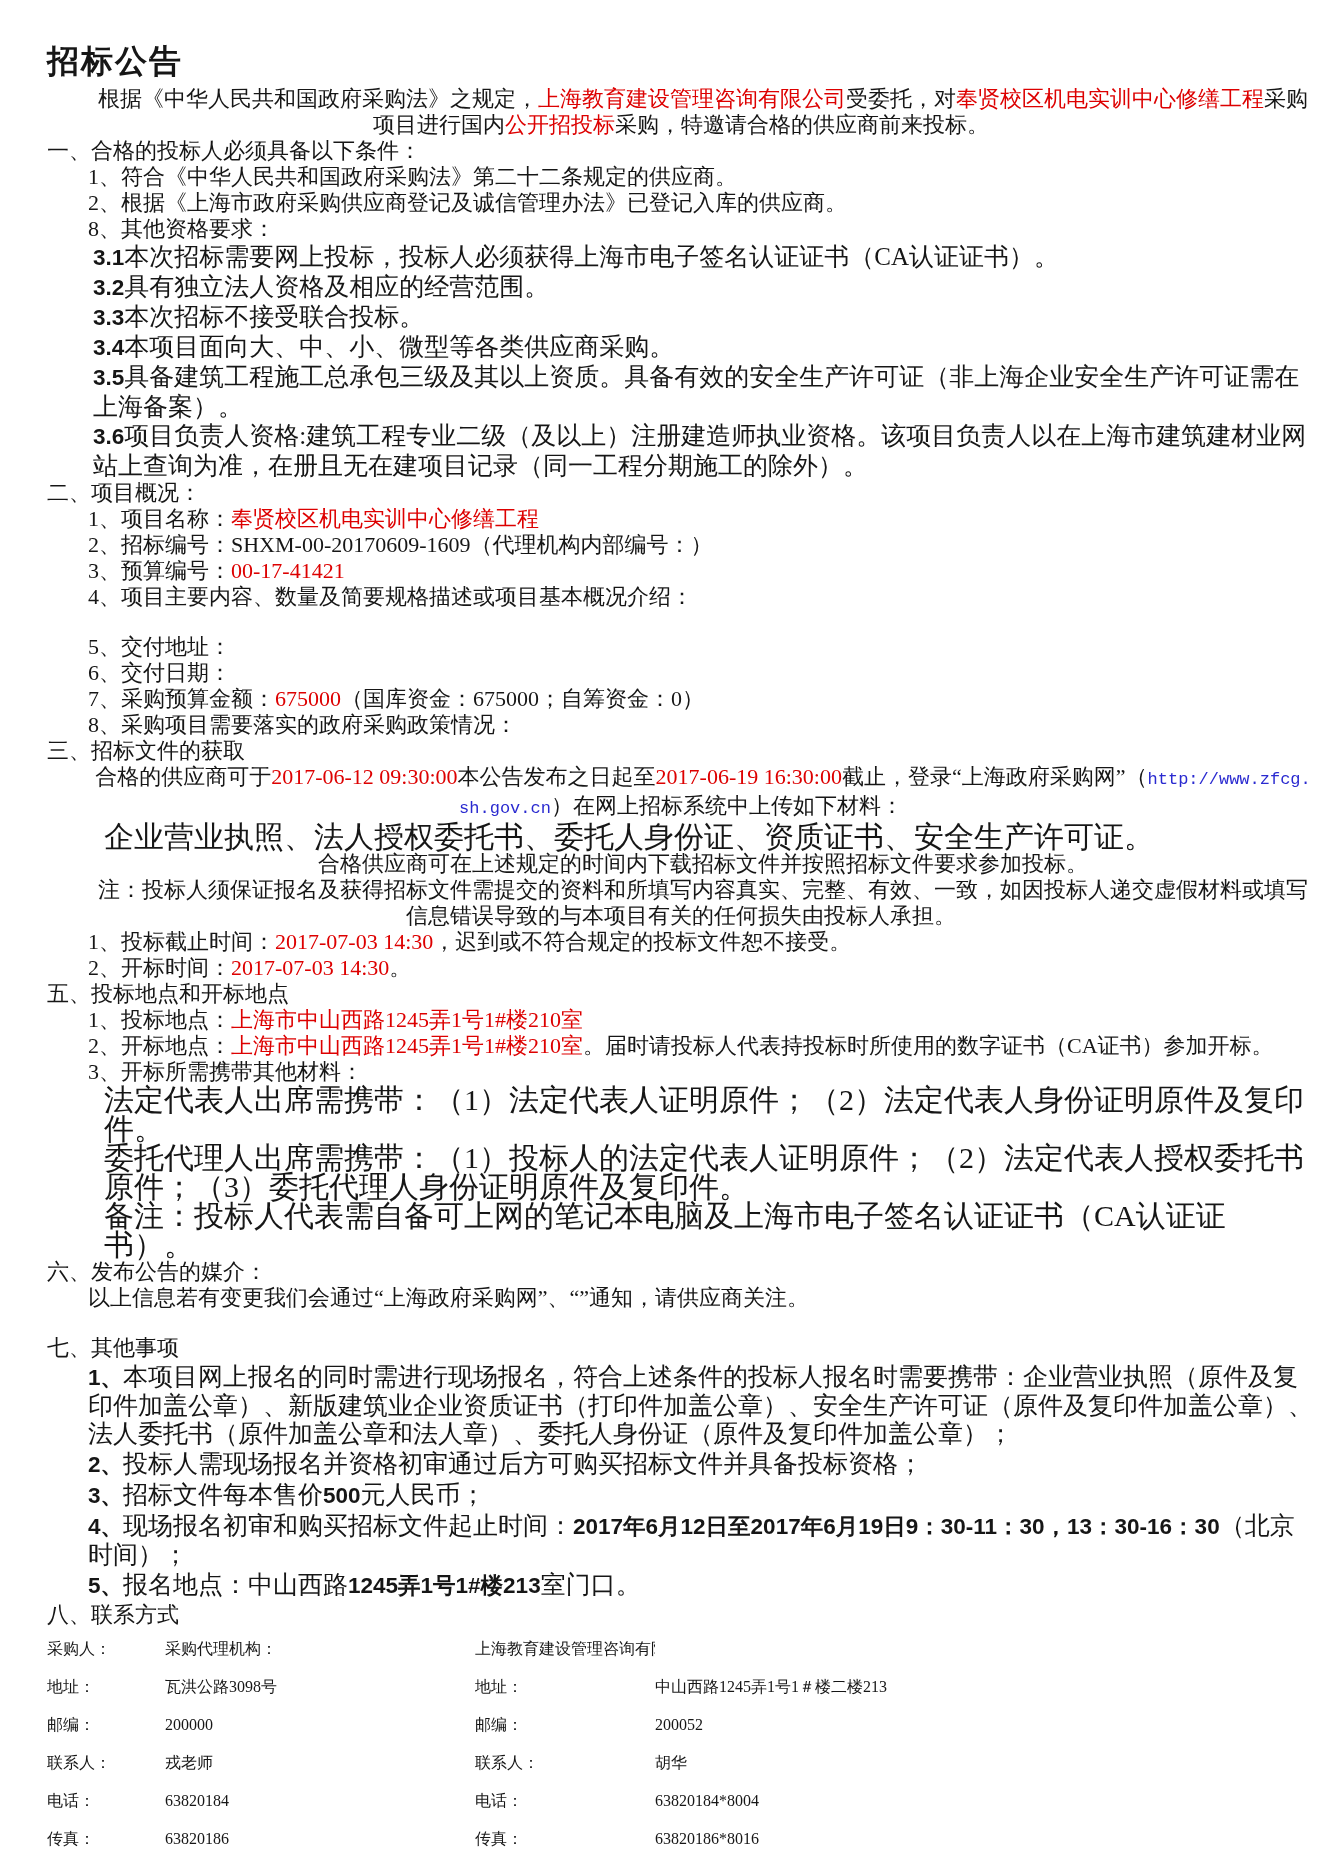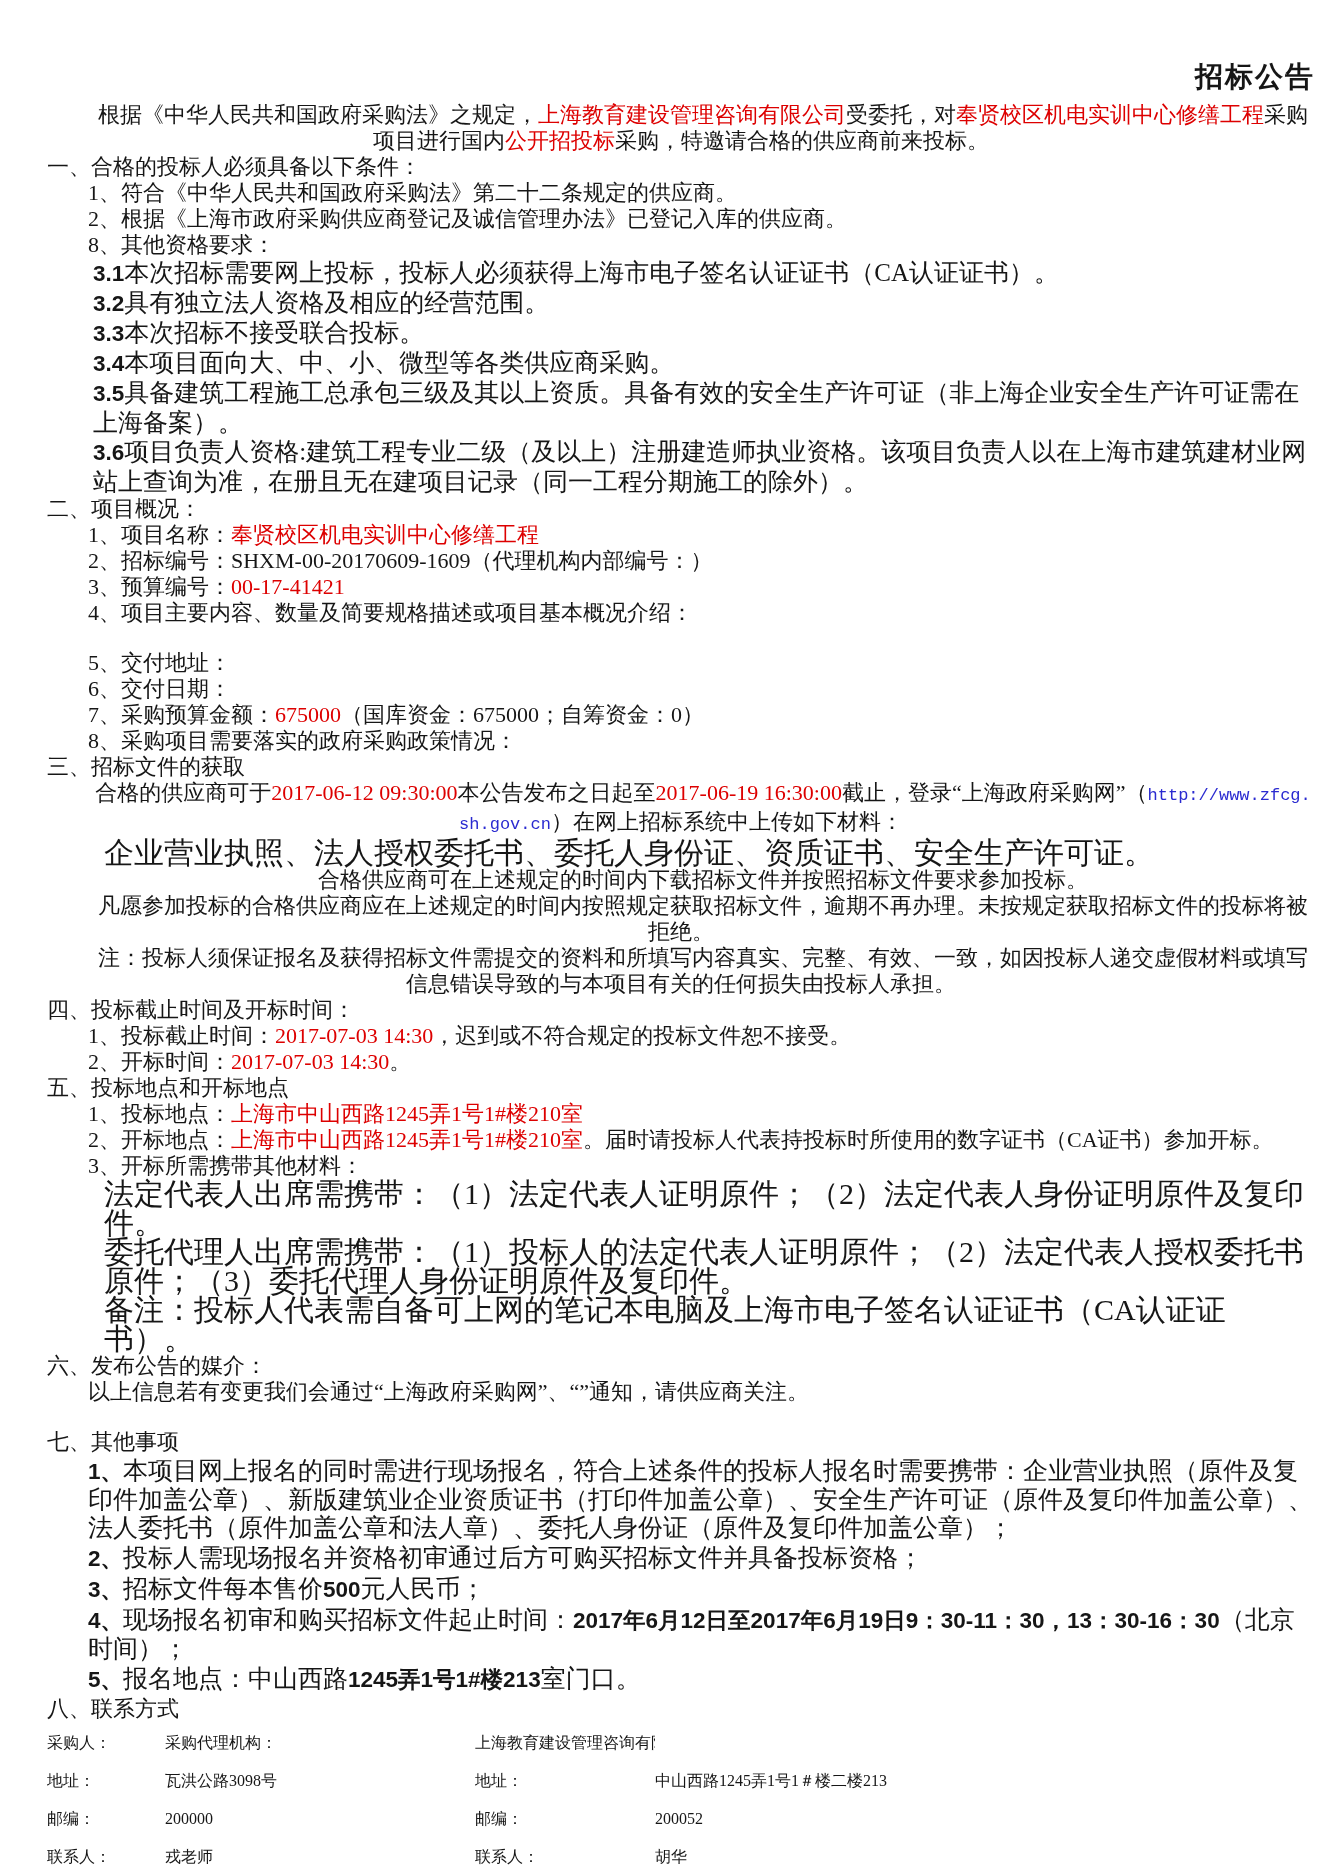--- a/index.html
+++ b/index.html
@@ -3,22 +3,22 @@
 <meta charset="utf-8">
 <style>
   html,body{margin:0;padding:0;}
   body{
     width:1323px;height:1871px;background:#ffffff;color:#161616;
     font-family:"Liberation Serif","DejaVu Serif",serif;
     overflow:hidden;
   }
   .page{padding:44px 8px 0 47px;box-sizing:border-box;width:1323px;height:1871px;}
   .title{
-    text-align:right;font-size:28px;font-weight:bold;line-height:34px;
-    margin:16px 0 8px 0;letter-spacing:2px;
+    text-align:left;font-size:32px;font-weight:bold;line-height:34px;
+    margin:0 0 8px 0;letter-spacing:2px;
   }
   .line{font-size:22px;line-height:26px;white-space:normal;}
   .pind{text-indent:44px;text-align:center;}
   .sec{margin-left:0;}
   .item{margin-left:41px;}
   .sub{margin-left:46px;font-size:25px;line-height:29px;}
   .mat{margin-left:57px;font-size:30px;line-height:29px;}
   .itemx{margin:2px 0 2px 41px;font-size:25px;line-height:28px;}
   .s24{height:24px;}
   .s27{height:24px;}
@@ -56,23 +56,21 @@
       <div class="line item"><span>4、项目主要内容、数量及简要规格描述或项目基本概况介绍：</span></div>
       <div class="line s27"></div>
       <div class="line item"><span>5、交付地址：</span></div>
       <div class="line item"><span>6、交付日期：</span></div>
       <div class="line item"><span>7、采购预算金额：</span><span class="red">675000</span><span>（国库资金：675000；自筹资金：0）</span></div>
       <div class="line item"><span>8、采购项目需要落实的政府采购政策情况：</span></div>
       <div class="line sec"><span>三、招标文件的获取</span></div>
       <div class="line pind"><span>合格的供应商可于</span><span class="red">2017-06-12 09:30:00</span><span>本公告发布之日起至</span><span class="red">2017-06-19 16:30:00</span><span>截止，登录“上海政府采购网”（</span><span class="link">http://www.zfcg.sh.gov.cn</span><span>）在网上招标系统中上传如下材料：</span></div>
       <div class="line mat"><span>企业营业执照、法人授权委托书、委托人身份证、资质证书、安全生产许可证。</span></div>
       <div class="line pind"><span>合格供应商可在上述规定的时间内下载招标文件并按照招标文件要求参加投标。</span></div>
-      <div class="line pind"><span>凡愿参加投标的合格供应商应在上述规定的时间内按照规定获取招标文件，逾期不再办理。未按规定获取招标文件的投标将被拒绝。</span></div>
       <div class="line pind"><span>注：投标人须保证报名及获得招标文件需提交的资料和所填写内容真实、完整、有效、一致，如因投标人递交虚假材料或填写信息错误导致的与本项目有关的任何损失由投标人承担。</span></div>
-      <div class="line sec"><span>四、投标截止时间及开标时间：</span></div>
       <div class="line item"><span>1、投标截止时间：</span><span class="red">2017-07-03 14:30</span><span>，迟到或不符合规定的投标文件恕不接受。</span></div>
       <div class="line item"><span>2、开标时间：</span><span class="red">2017-07-03 14:30</span><span>。</span></div>
       <div class="line sec"><span>五、投标地点和开标地点</span></div>
       <div class="line item"><span>1、投标地点：</span><span class="red">上海市中山西路1245弄1号1#楼210室</span></div>
       <div class="line item"><span>2、开标地点：</span><span class="red">上海市中山西路1245弄1号1#楼210室</span><span>。届时请投标人代表持投标时所使用的数字证书（CA证书）参加开标。</span></div>
       <div class="line item"><span>3、开标所需携带其他材料：</span></div>
       <div class="line mat"><span>法定代表人出席需携带：（1）法定代表人证明原件；（2）法定代表人身份证明原件及复印件。</span></div>
       <div class="line mat"><span>委托代理人出席需携带：（1）投标人的法定代表人证明原件；（2）法定代表人授权委托书原件；（3）委托代理人身份证明原件及复印件。</span></div>
       <div class="line mat"><span>备注：投标人代表需自备可上网的笔记本电脑及上海市电子签名认证证书（CA认证证书）。</span></div>
       <div class="line sec"><span>六、发布公告的媒介：</span></div>

